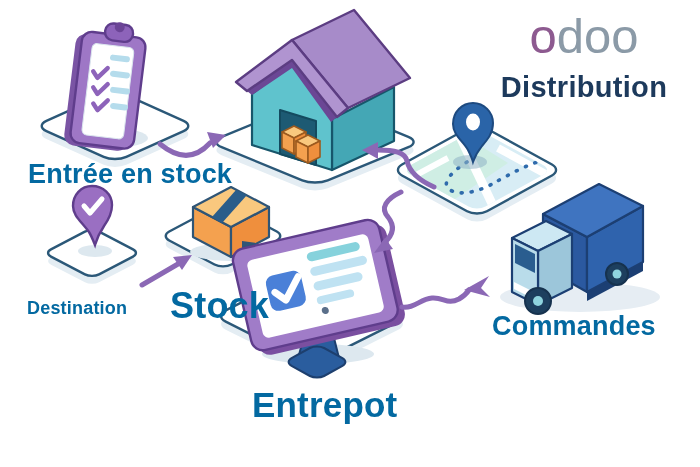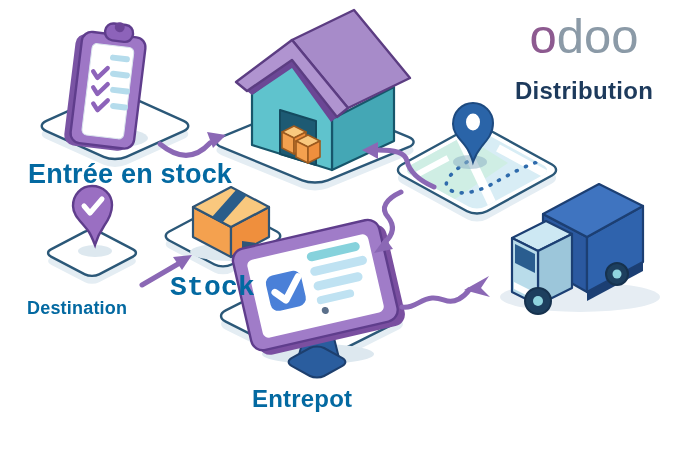--- a/index.html
+++ b/index.html
@@ -3,21 +3,21 @@
 <meta charset="utf-8">
 <style>
   html,body{margin:0;padding:0;background:#ffffff;font-family:"Liberation Sans",sans-serif;}
   .stage{position:relative;width:700px;height:467px;background:#ffffff;overflow:hidden;}
   .stage svg.scene{position:absolute;left:0;top:0;}
   .lbl{position:absolute;font-weight:700;color:#0369a1;white-space:nowrap;letter-spacing:.2px;line-height:1;}
   .logo{position:absolute;left:486px;top:12px;width:196px;text-align:center;line-height:1;}
   .logo .word{font-size:49px;font-weight:400;letter-spacing:0;}
   .logo .o1{color:#8d5a90;}
   .logo .rest{color:#8b9aa7;}
-  .logo .sub{font-size:24px;font-weight:700;color:#1d3a5c;margin-top:18px;letter-spacing:.3px;}
+  .logo .sub{font-size:29px;font-weight:700;color:#1d3a5c;margin-top:12px;letter-spacing:.3px;}
 </style>
 </head>
 <body>
 
 <div class="stage">
 
 <svg class="scene" width="700" height="467" viewBox="0 0 700 467">
 
   <defs>
     <clipPath id="mapClip">
@@ -156,22 +156,23 @@
     <path d="M 434,187 C 416,179 409,170 407,161 C 405,152 394,150 378,150"></path>
     <polygon points="362,150 378,142 378,159" fill="#8b68b5" stroke="none"></polygon>
     <path d="M 401,192 C 386,199 380,208 388,217 C 396,227 392,236 384,243"></path>
     <polygon points="374,253 385,238 393,249" fill="#8b68b5" stroke="none"></polygon>
     <path d="M 402,307 C 414,309 420,299 432,298 C 444,297 447,305 459,299 C 464,296 467,293 469,290"></path>
     <path d="M 464,290 L 489,276 L 481,288 L 490,297 Z" fill="#8b68b5" stroke="none"></path>
   </g>
 </svg>
 
 <div class="lbl" style="left:28px;top:161px;font-size:27px;">Entrée en stock</div>
-<div class="lbl" style="left:170px;top:274px;font-size:28px;font-family:Liberation Mono, monospace;">Stock</div>
+<div class="lbl" style="left:170px;top:288px;font-size:36px;">Stock</div>
 <div class="lbl" style="left:27px;top:299px;font-size:18px;">Destination</div>
-<div class="lbl" style="left:252px;top:387px;font-size:24px;">Entrepot</div>
+<div class="lbl" style="left:252px;top:387px;font-size:35px;">Entrepot</div>
+<div class="lbl" style="left:492px;top:313px;font-size:27px;">Commandes</div>
 
 <div class="logo">
   <div class="word"><span class="o1">o</span><span class="rest">doo</span></div>
   <div class="sub">Distribution</div>
 </div>
 
 </div>
 
 </body></html>

